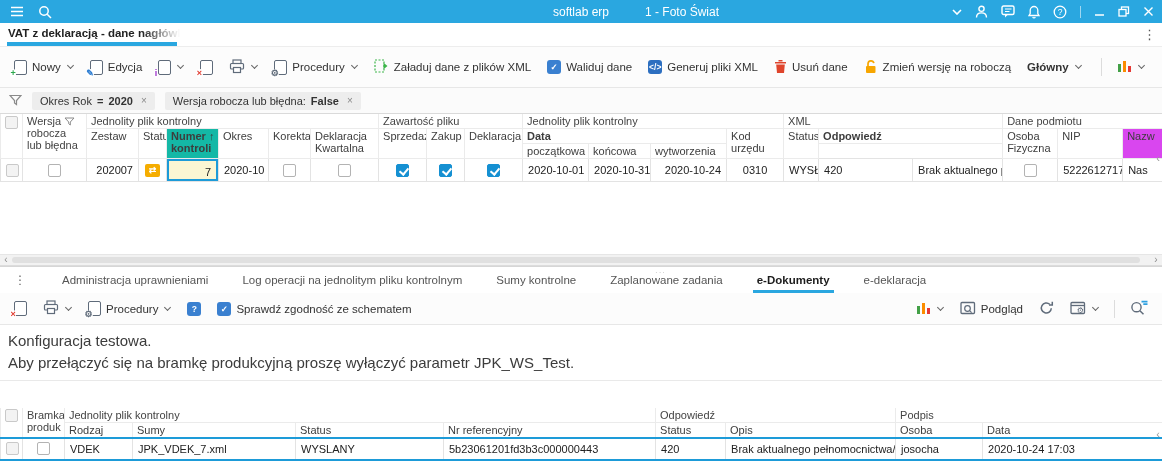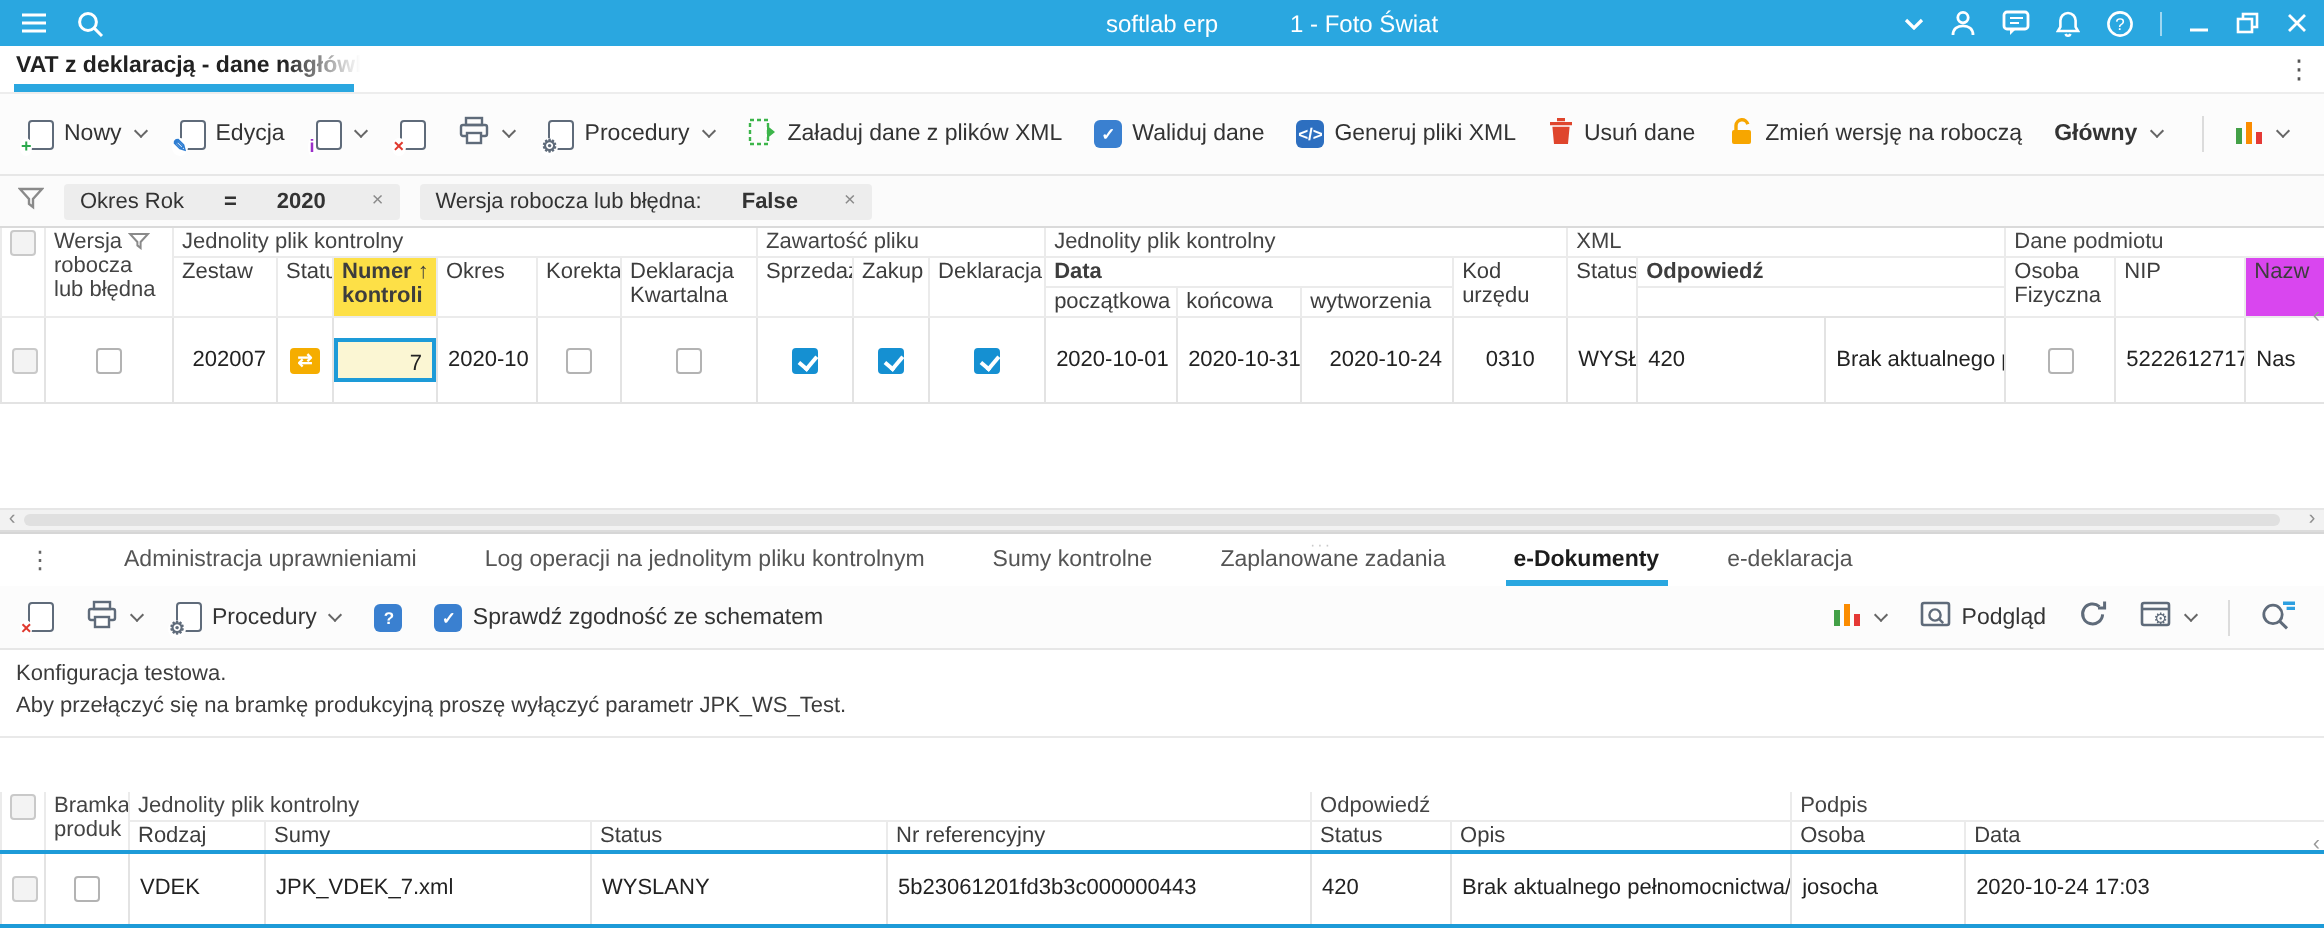--- a/index.html
+++ b/index.html
@@ -47,36 +47,36 @@
   .clip{width:14px;height:14px;border-radius:3px;background:#3a80d0;color:#fff;display:inline-flex;
     align-items:center;justify-content:center;font-size:8.5px;font-weight:bold;flex:none}
   .clip.dark{background:#2d6fc0}
   
   .sync{width:15px;height:13px;border-radius:2px;background:#f5ad00;color:#fff;display:inline-flex;
     align-items:center;justify-content:center;font-size:9px;font-weight:bold}
 
   
   .filterrow{height:26px;display:flex;align-items:center;gap:10px;background:#fbfbfb;
     border-bottom:1px solid #dadada;padding:0 9px}
-  .chip{display:inline-flex;align-items:center;gap:20px;background:#ededed;border-radius:2px;
+  .chip{display:inline-flex;align-items:center;gap:5px;background:#ededed;border-radius:2px;
     padding:3px 8px;font-size:11px;color:#333}
   .chip .x{color:#8a8a8a;font-size:10px;margin-left:3px}
 
   
   table{border-collapse:collapse;table-layout:fixed;width:1162px}
   .grid th,.grid td{border:1px solid #ebebeb;font-weight:normal;text-align:left;
     padding:1px 4px;overflow:hidden;white-space:nowrap;vertical-align:top;font-size:11px;color:#3d3d3d}
   .grid thead tr.grp th{font-weight:normal;color:#444;border-top:none}
   .grid th.grpb{font-weight:bold}
   .grid .num{text-align:right}
   .grid .ctr{text-align:center}
-  .grid tr.data td{border-color:#e3e3e3;vertical-align:middle;height:22px;padding:11px 5px;color:#222}
+  .grid tr.data td{border-color:#e3e3e3;vertical-align:middle;height:22px;padding:1px 5px;color:#222}
   .gridwrap{position:relative}
   .scroll-edge{position:absolute;right:2px;color:#9a9a9a;font-size:11px}
-  .sorted{background:#fde047;font-weight:bold !important}
+  .sorted{background:#14b8a6;font-weight:bold !important}
   
   .cb{width:13px;height:13px;border:1px solid #b3b3b3;border-radius:2px;background:#fff;
     display:inline-block;vertical-align:middle}
   .cb.dim{background:#f3f3f3;border-color:#c9c9c9}
   .cb.on{background:#1590d2;border-color:#1590d2;position:relative}
   .cb.on::after{content:"";position:absolute;left:4px;top:1px;width:4px;height:7px;
     border:solid #fff;border-width:0 2px 2px 0;transform:rotate(40deg)}
   
   .selcell{display:block;margin:-1px -5px;padding:1px 5px;height:22px;line-height:20px;
     background:#fbf6d3;border:2px solid #1d9bd8;text-align:right}
@@ -94,21 +94,21 @@
   
   .tabsrow{height:27px;border-top:1px solid #d6d6d6;display:flex;align-items:center;gap:34px;
     padding:0 14px;color:#555;font-size:11.5px;position:relative;background:#fff}
   .tabsrow .tab{height:100%;display:flex;align-items:center;position:relative;white-space:nowrap;cursor:default}
   .tabsrow .tab.active{color:#1c1c1c;font-weight:bold}
   .tabsrow .tab.active::after{content:"";position:absolute;left:-4px;right:-4px;bottom:0;height:3px;background:#2aa7e0}
   .tabsrow .tmenu{color:#666;font-size:12px;margin-right:2px}
   .split-dots{position:absolute;top:1px;left:655px;color:#c9c9c9;font-size:8px;letter-spacing:1px}
 
   
-  .inforow{padding:5px 8px 6px;border-bottom:1px solid #e9e9e9;color:#3c3c3c;font-size:11px;line-height:1.45}
+  .inforow{padding:5px 8px 6px;border-bottom:1px solid #e9e9e9;color:#3c3c3c;font-size:15px;line-height:1.45}
 
   .bottomgap{height:27px}
 </style>
 </head>
 <body>
 
 <div class="screen">
 
   <div class="topbar">
     <div class="lefticons">

